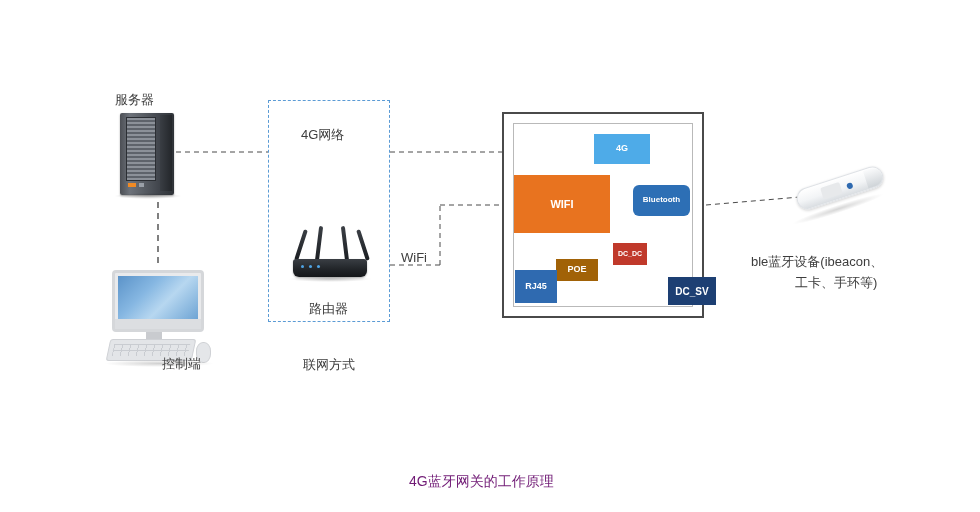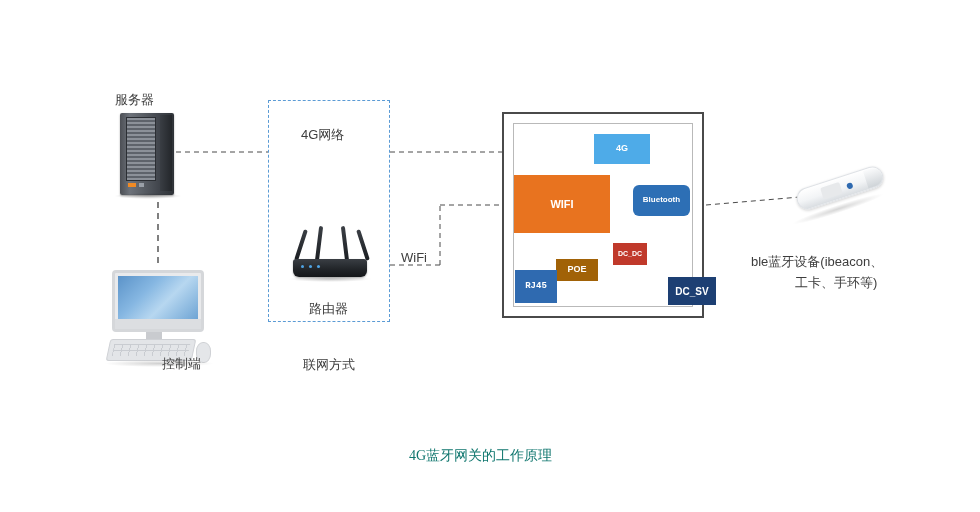--- a/index.html
+++ b/index.html
@@ -237,21 +237,20 @@
     left: 613px; top: 243px;
     width: 34px; height: 22px;
     background: #c0392b;
     font-size: 7px;
   }
   #chip-rj45 {
     left: 515px; top: 270px;
     width: 42px; height: 33px;
     background: #2f6ab0;
     font-size: 9px;
-    font-family: Liberation Mono, monospace;
   }
   #chip-dcsv {
     left: 643px; top: 277px;
     width: 48px; height: 28px;
     background: #1d3f73;
     font-size: 10px;
     margin-left: 25px;
   }
   
   .ble-tag {
@@ -295,24 +294,23 @@
     position: absolute;
     left: 790px; top: 205px;
     width: 96px; height: 8px;
     background: radial-gradient(ellipse at center, rgba(0,0,0,.16) 0%, rgba(0,0,0,0) 70%);
     transform: rotate(-18deg);
   }
   #ble-label-1 { left: 751px; top: 252px; }
   #ble-label-2 { left: 795px; top: 273px; }
   
   #caption {
-    left: 409px; top: 445px;
+    left: 409px; top: 471px;
     font-size: 14px;
-    color: #0f766e;
-    font-family: Liberation Serif, serif;
+    color: #701a75;
   }
 </style>
 </head>
 <body>
 
 <div class="canvas">
 
   <svg width="980" height="512" style="position:absolute;left:0;top:0;">
 
     <line x1="176" y1="152" x2="268" y2="152" stroke="#4a4a4a" stroke-width="1" stroke-dasharray="5,4"></line>

